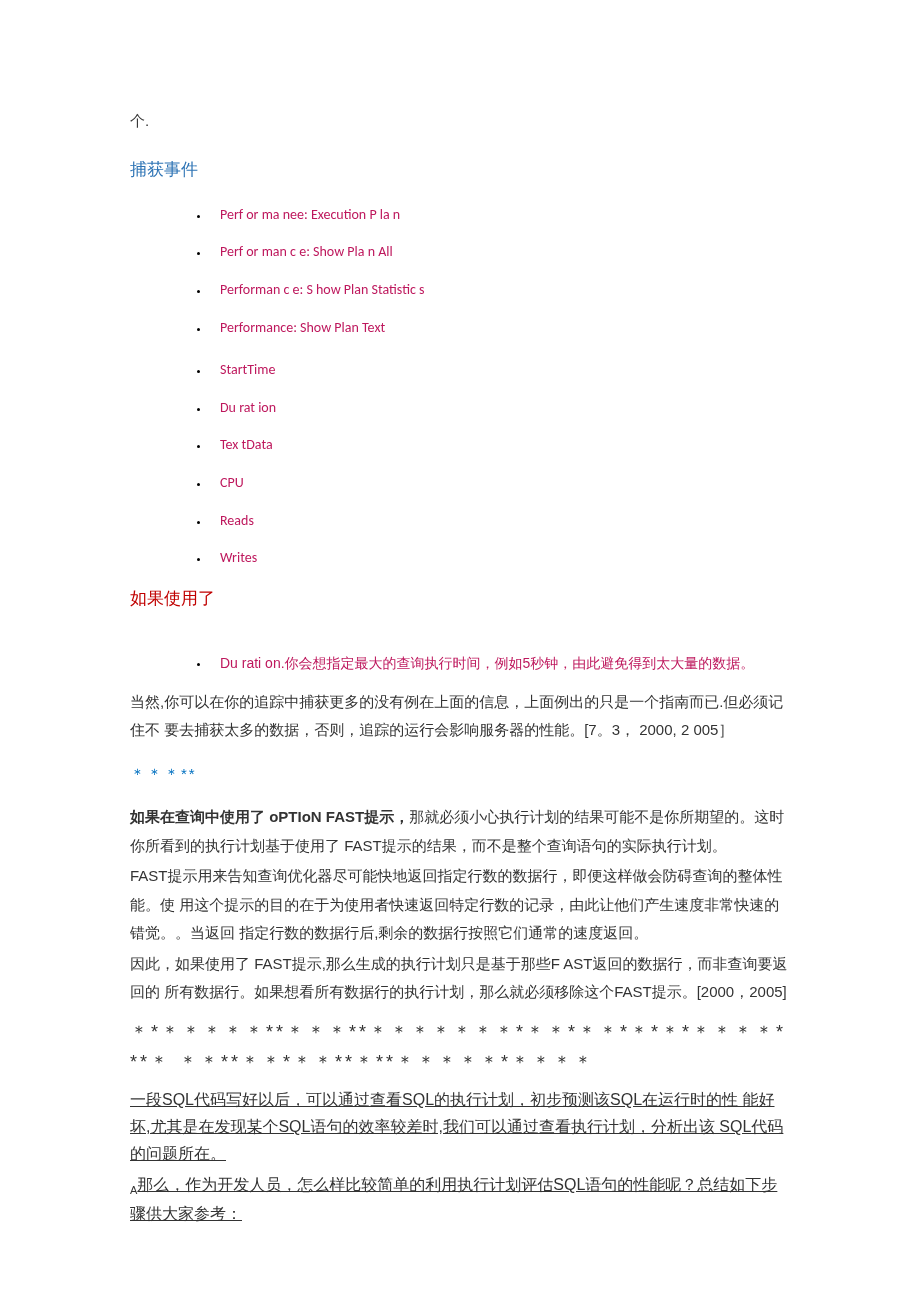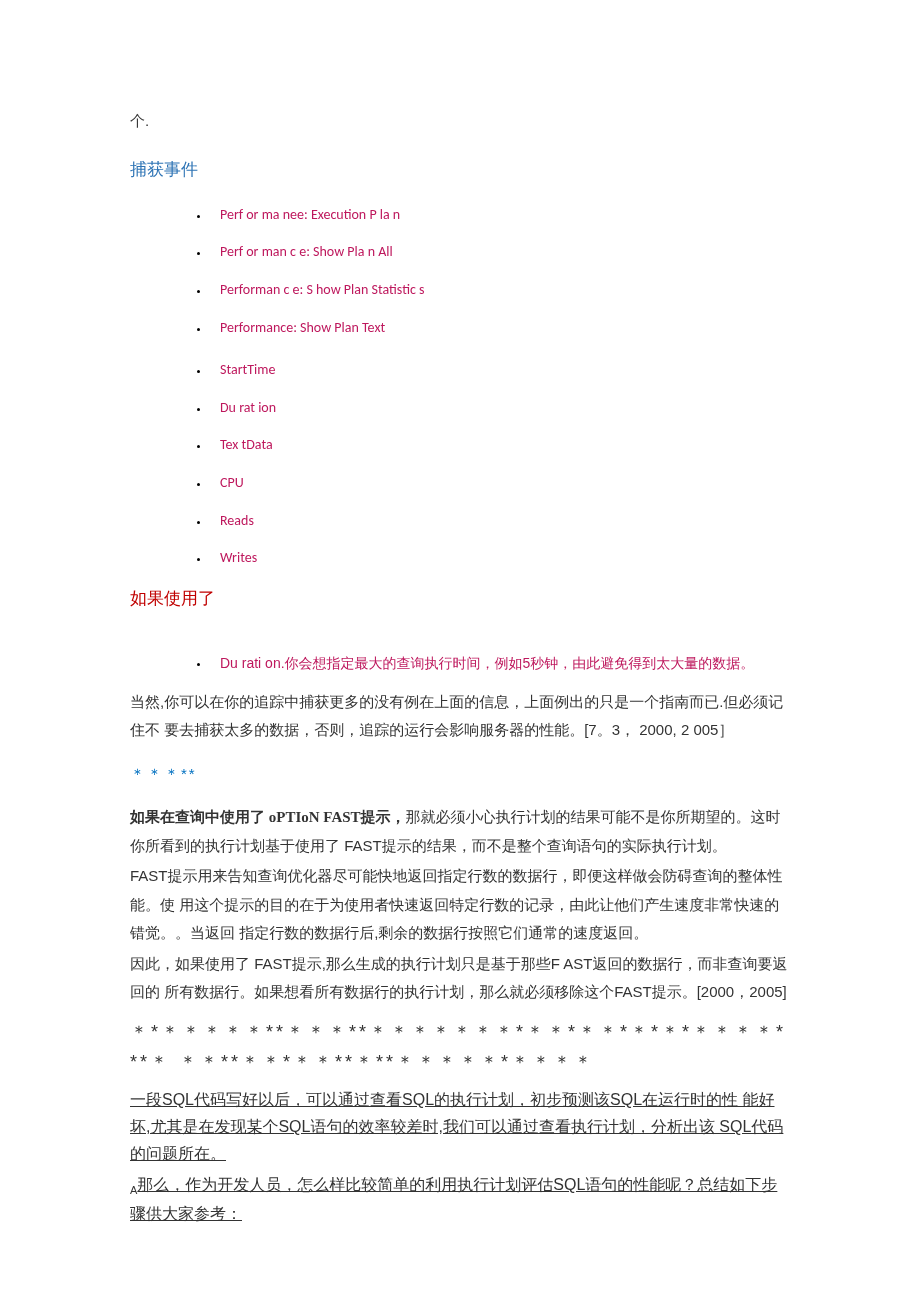--- a/index.html
+++ b/index.html
@@ -53,21 +53,21 @@
     letter-spacing: 2px;
     font-size: 15px;
   }
   .sep-stars {
     font-size: 18px;
     letter-spacing: 3px;
     line-height: 1.7;
     margin: 10px 0 8px 0;
     word-break: break-all;
   }
-  .bold { font-weight: bold; font-family: Liberation Serif, serif; }
+  .bold { font-weight: bold; }
   .big-para {
     font-size: 16px;
     line-height: 1.7;
     margin: 4px 0;
     text-decoration: underline;
   }
   .subscript {
     font-size: 11px;
     vertical-align: sub;
   }

